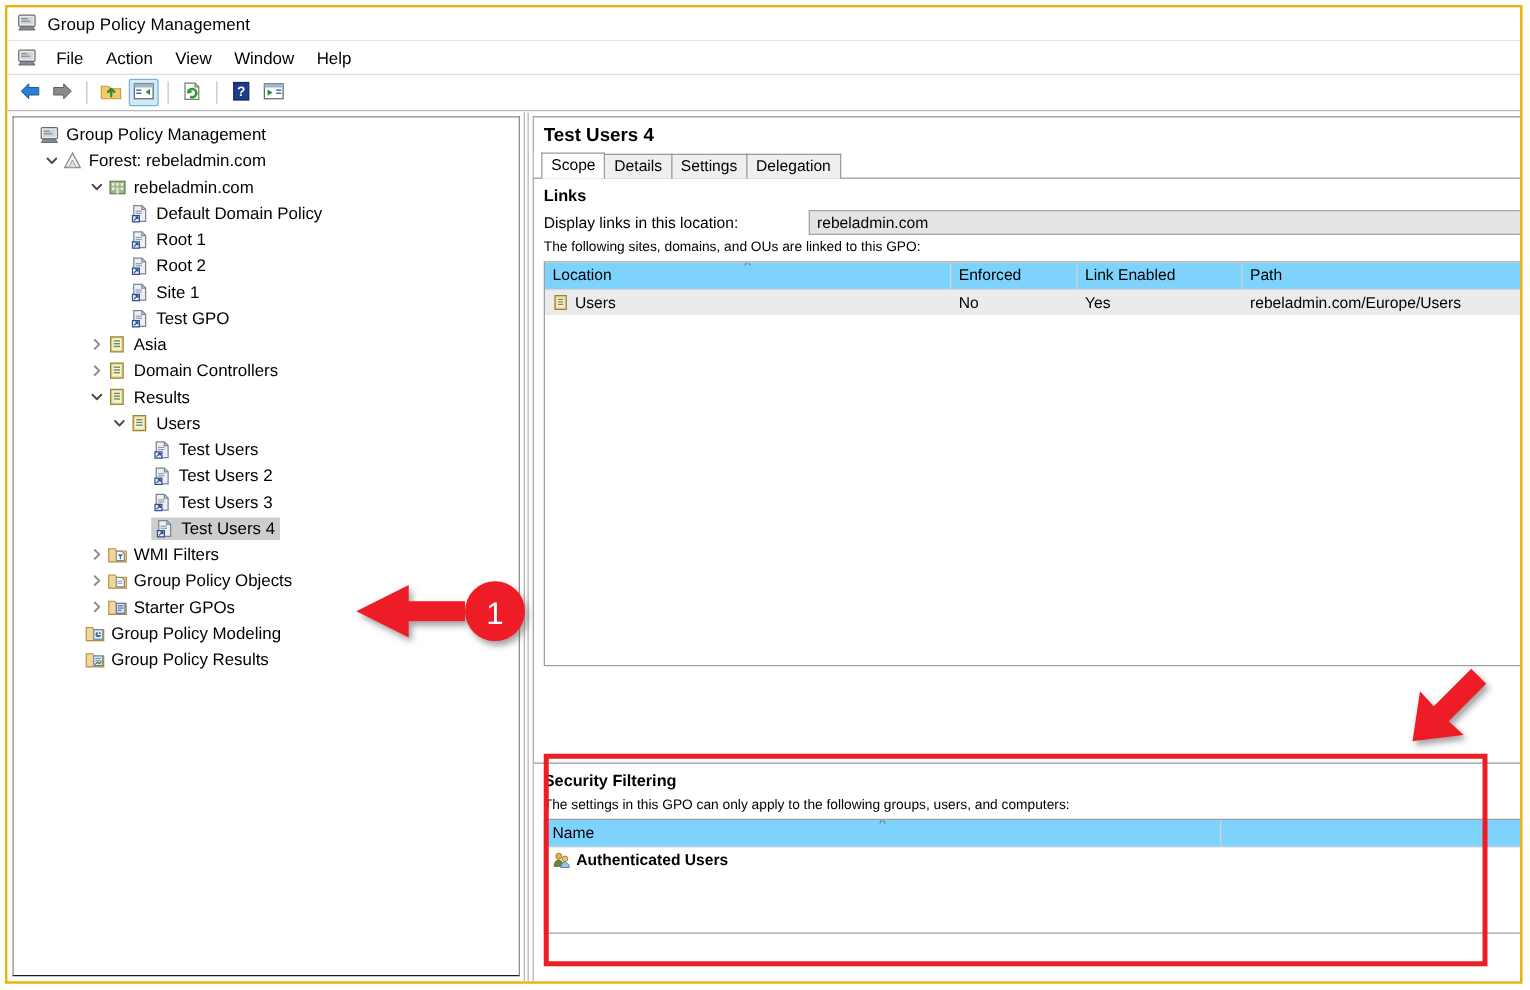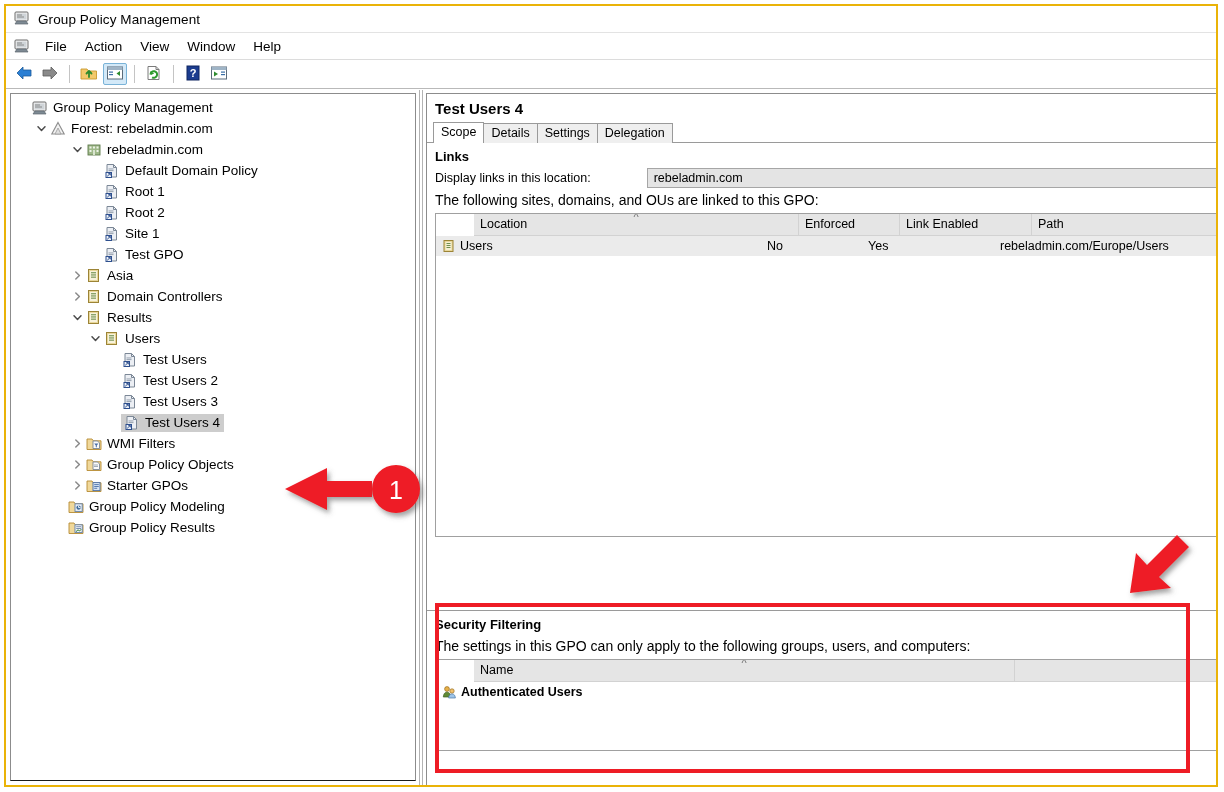--- a/index.html
+++ b/index.html
@@ -226,39 +226,38 @@
     border: 1px solid #a6a6a6;
     display: flex;
     align-items: center;
     padding-left: 6px;
     font-size: 12.5px;
     box-sizing: border-box;
     margin-right: -2px;
   }
   .hint-line {
     padding: 3px 0 5px 8px;
-    font-size: 14px;
+    font-size: 11px;
   }
 
   
   .listview {
     margin: 0 0 0 8px;
     border: 1px solid #a0a0a0;
     background: #ffffff;
     box-sizing: border-box;
     position: relative;
     overflow: hidden;
   }
   .lv-header {
     display: flex;
     height: 21px;
-    background: #e5e5e5;
+    background: #7dd3fc;
     border-bottom: 1px solid #d2d2d2;
     font-size: 12.5px;
-    margin-left: 38px;
   }
   .lv-th {
     border-right: 1px solid #d2d2d2;
     padding: 3px 0 0 6px;
     box-sizing: border-box;
     position: relative;
     color: #000;
     overflow: hidden;
   }
   .sort-caret {

